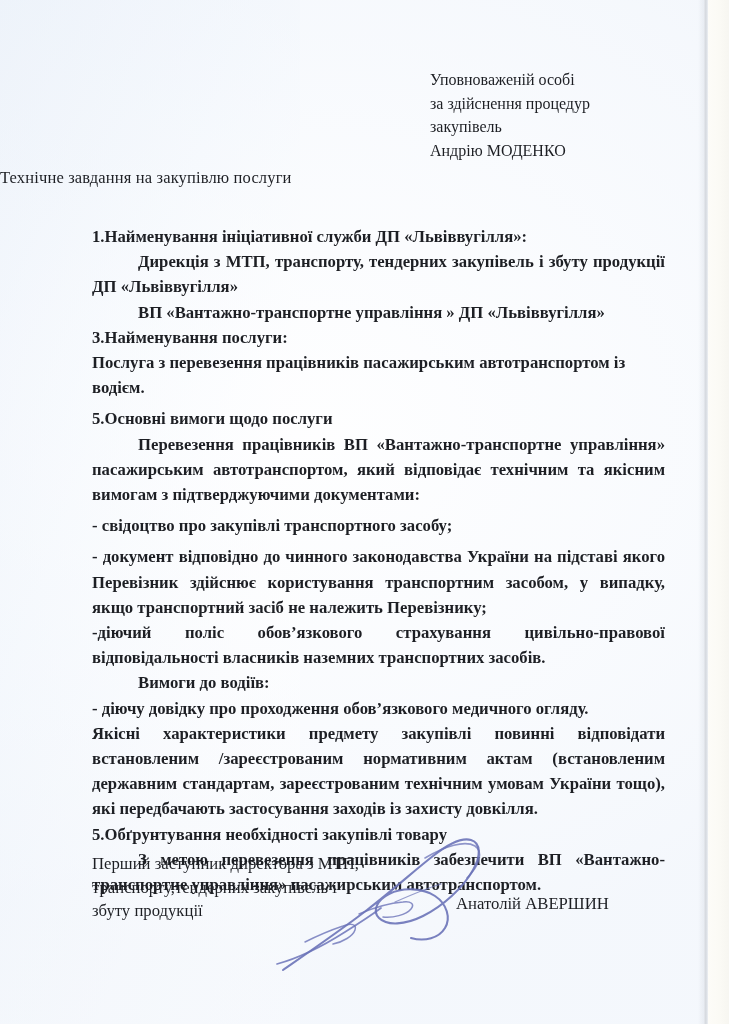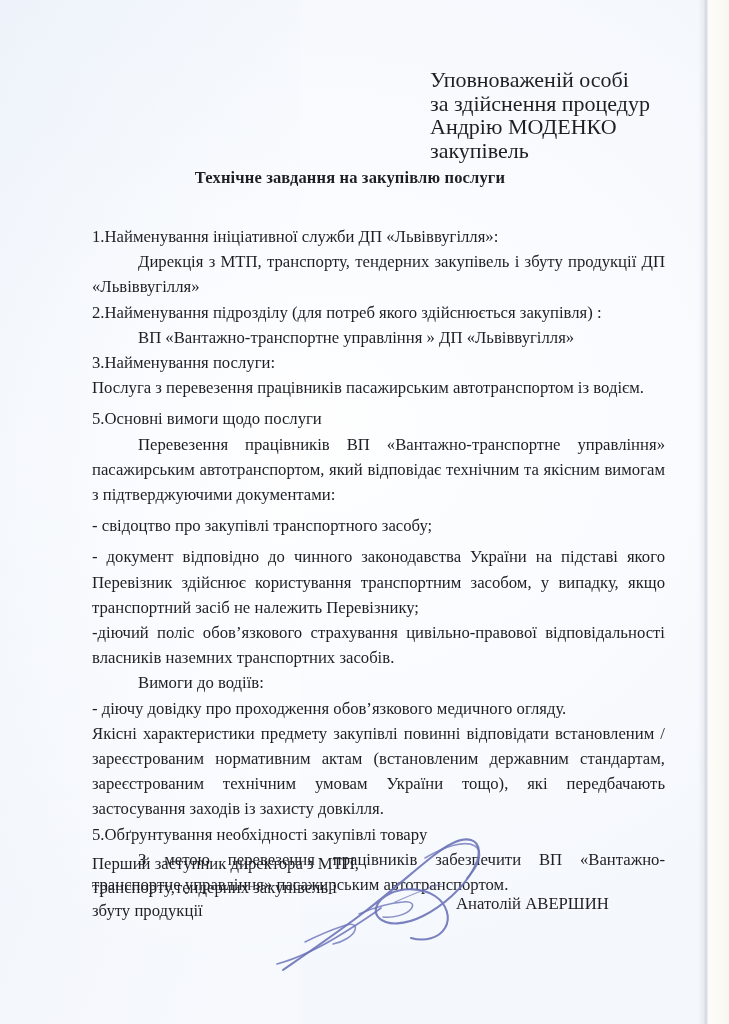--- a/index.html
+++ b/index.html
@@ -66,45 +66,46 @@
     width: 700px;
     height: 1024px;
   }
 
   
   .addressee {
     position: absolute;
     left: 430px;
     top: 68px;
     width: 250px;
-    font-size: 22px;
+    font-size: 16px;
     line-height: 23.5px;
   }
   .addressee div { white-space: nowrap; }
 
   
   .doc-title {
     position: absolute;
     left: 0;
     top: 168px;
     width: 700px;
-    text-align: center;
+    text-align: left;
     font-size: 16.5px;
-    font-weight: bold;
+    font-weight: normal;
     letter-spacing: 0.15px;
   }
 
   
   .body-block {
     position: absolute;
     left: 92px;
     top: 218px;
     width: 573px;
     font-size: 16.7px;
     line-height: 25.2px;
+    font-weight: bold;
   }
   .body-block p {
     margin: 0;
     text-align: left;
   }
   .body-block p.just {
     text-align: justify;
     text-justify: inter-word;
   }
   .body-block p.ind {
@@ -151,30 +152,29 @@
   <div class="scan-tint-body"></div>
   <div class="page-edge-soft"></div>
   <div class="page-edge"></div>
   <div class="page-outer"></div>
 
   <div class="content">
 
     <div class="addressee">
       <div>Уповноваженій особі</div>
       <div>за здійснення процедур</div>
+      <div>закупівель</div>
       <div>Андрію МОДЕНКО</div>
-      <div>закупівель</div>
     </div>
 
     <div class="doc-title">Технічне завдання на закупівлю послуги</div>
 
     <div class="body-block">
       <p class="gap-top-sm">1.Найменування ініціативної служби ДП «Львіввугілля»:</p>
       <p class="just ind">Дирекція з МТП, транспорту, тендерних закупівель і збуту продукції  ДП «Львіввугілля»</p>
-      <p>2.Найменування  підрозділу  (для потреб якого здійснюється закупівля) :</p>
       <p class="ind">ВП «Вантажно-транспортне управління » ДП «Львіввугілля»</p>
       <p>3.Найменування  послуги:</p>
       <p>Послуга з перевезення працівників пасажирським автотранспортом із водієм.</p>
       <p class="gap-top-sm">5.Основні вимоги щодо послуги</p>
       <p class="just ind">Перевезення працівників ВП «Вантажно-транспортне управління» пасажирським автотранспортом, який відповідає технічним та якісним вимогам з підтверджуючими документами:</p>
       <p class="gap-top-sm">- свідоцтво про закупівлі транспортного засобу;</p>
       <p class="just gap-top-sm">- документ відповідно до чинного законодавства України на підставі якого Перевізник здійснює користування транспортним засобом, у випадку, якщо транспортний засіб не належить Перевізнику;</p>
       <p class="just">-діючий поліс обов’язкового страхування цивільно-правової відповідальності власників наземних транспортних засобів.</p>
       <p class="ind">Вимоги до водіїв:</p>
       <p>- діючу довідку про проходження обов’язкового медичного огляду.</p>

